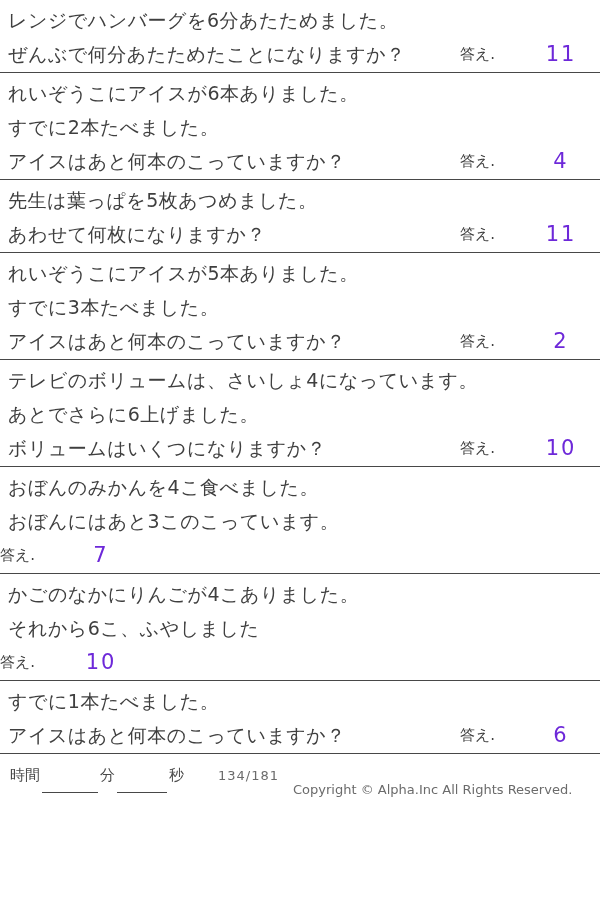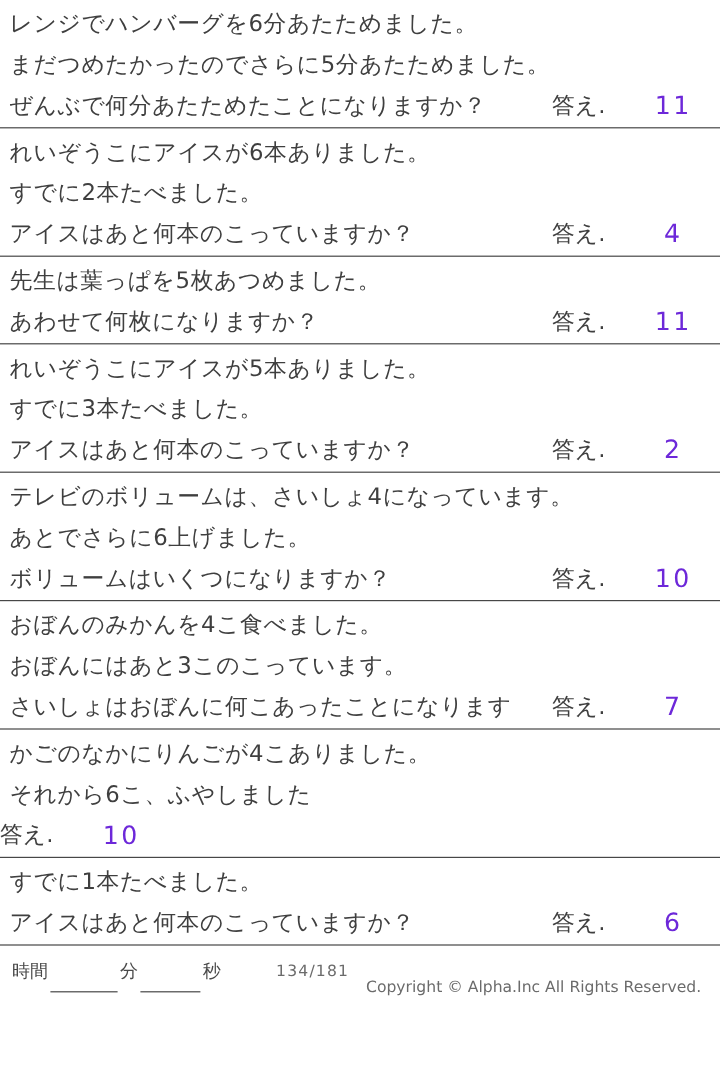--- a/index.html
+++ b/index.html
@@ -45,21 +45,21 @@
     margin: 0;
     padding-left: 8px;
     font-size: 19px;
     letter-spacing: 0.5px;
     white-space: nowrap;
     overflow: hidden;
   }
   .ans-label {
     flex: 0 0 auto;
     width: 62px;
-    font-size: 19px;
+    font-size: 15px;
     color: #3f3f3f;
   }
   .ans-value {
     flex: 0 0 auto;
     width: 78px;
     text-align: center;
     font-size: 21px;
     color: #6d28d9;
     letter-spacing: 2px;
   }
@@ -74,40 +74,39 @@
   }
   .uline {
     display: inline-block;
     border-bottom: 1px solid #474747;
     align-self: flex-end;
     margin: 0 2px 4px 2px;
   }
   .uline.w1 { width: 56px; }
   .uline.w2 { width: 50px; }
   .pagenum {
-    margin-left: 46px;
+    margin-left: 34px;
     font-size: 13px;
     color: #6b6b6b;
     letter-spacing: 1px;
   }
   .copyright {
     margin-left: 14px;
     font-size: 13px;
     color: #6b6b6b;
     margin-top: 28px;
   }
 </style>
 </head>
 <body>
 
 <div class="page">
 
   <section class="problem">
     <p class="line">レンジでハンバーグを6分あたためました。</p>
-    <p class="line">まだつめたかったのでさらに5分あたためました。</p>
     <div class="qrow">
       <p class="question">ぜんぶで何分あたためたことになりますか？</p>
       <span class="ans-label">答え.</span>
       <span class="ans-value">11</span>
     </div>
   </section>
 
   <section class="problem">
     <p class="line">れいぞうこにアイスが6本ありました。</p>
     <p class="line">すでに2本たべました。</p>
@@ -144,21 +143,20 @@
       <p class="question">ボリュームはいくつになりますか？</p>
       <span class="ans-label">答え.</span>
       <span class="ans-value">10</span>
     </div>
   </section>
 
   <section class="problem">
     <p class="line">おぼんのみかんを4こ食べました。</p>
     <p class="line">おぼんにはあと3このこっています。</p>
     <div class="qrow">
-      <p class="question">さいしょはおぼんに何こあったことになります</p>
       <span class="ans-label">答え.</span>
       <span class="ans-value">7</span>
     </div>
   </section>
 
   <section class="problem">
     <p class="line">かごのなかにりんごが4こありました。</p>
     <p class="line">それから6こ、ふやしました</p>
     <div class="qrow">
       <span class="ans-label">答え.</span>

